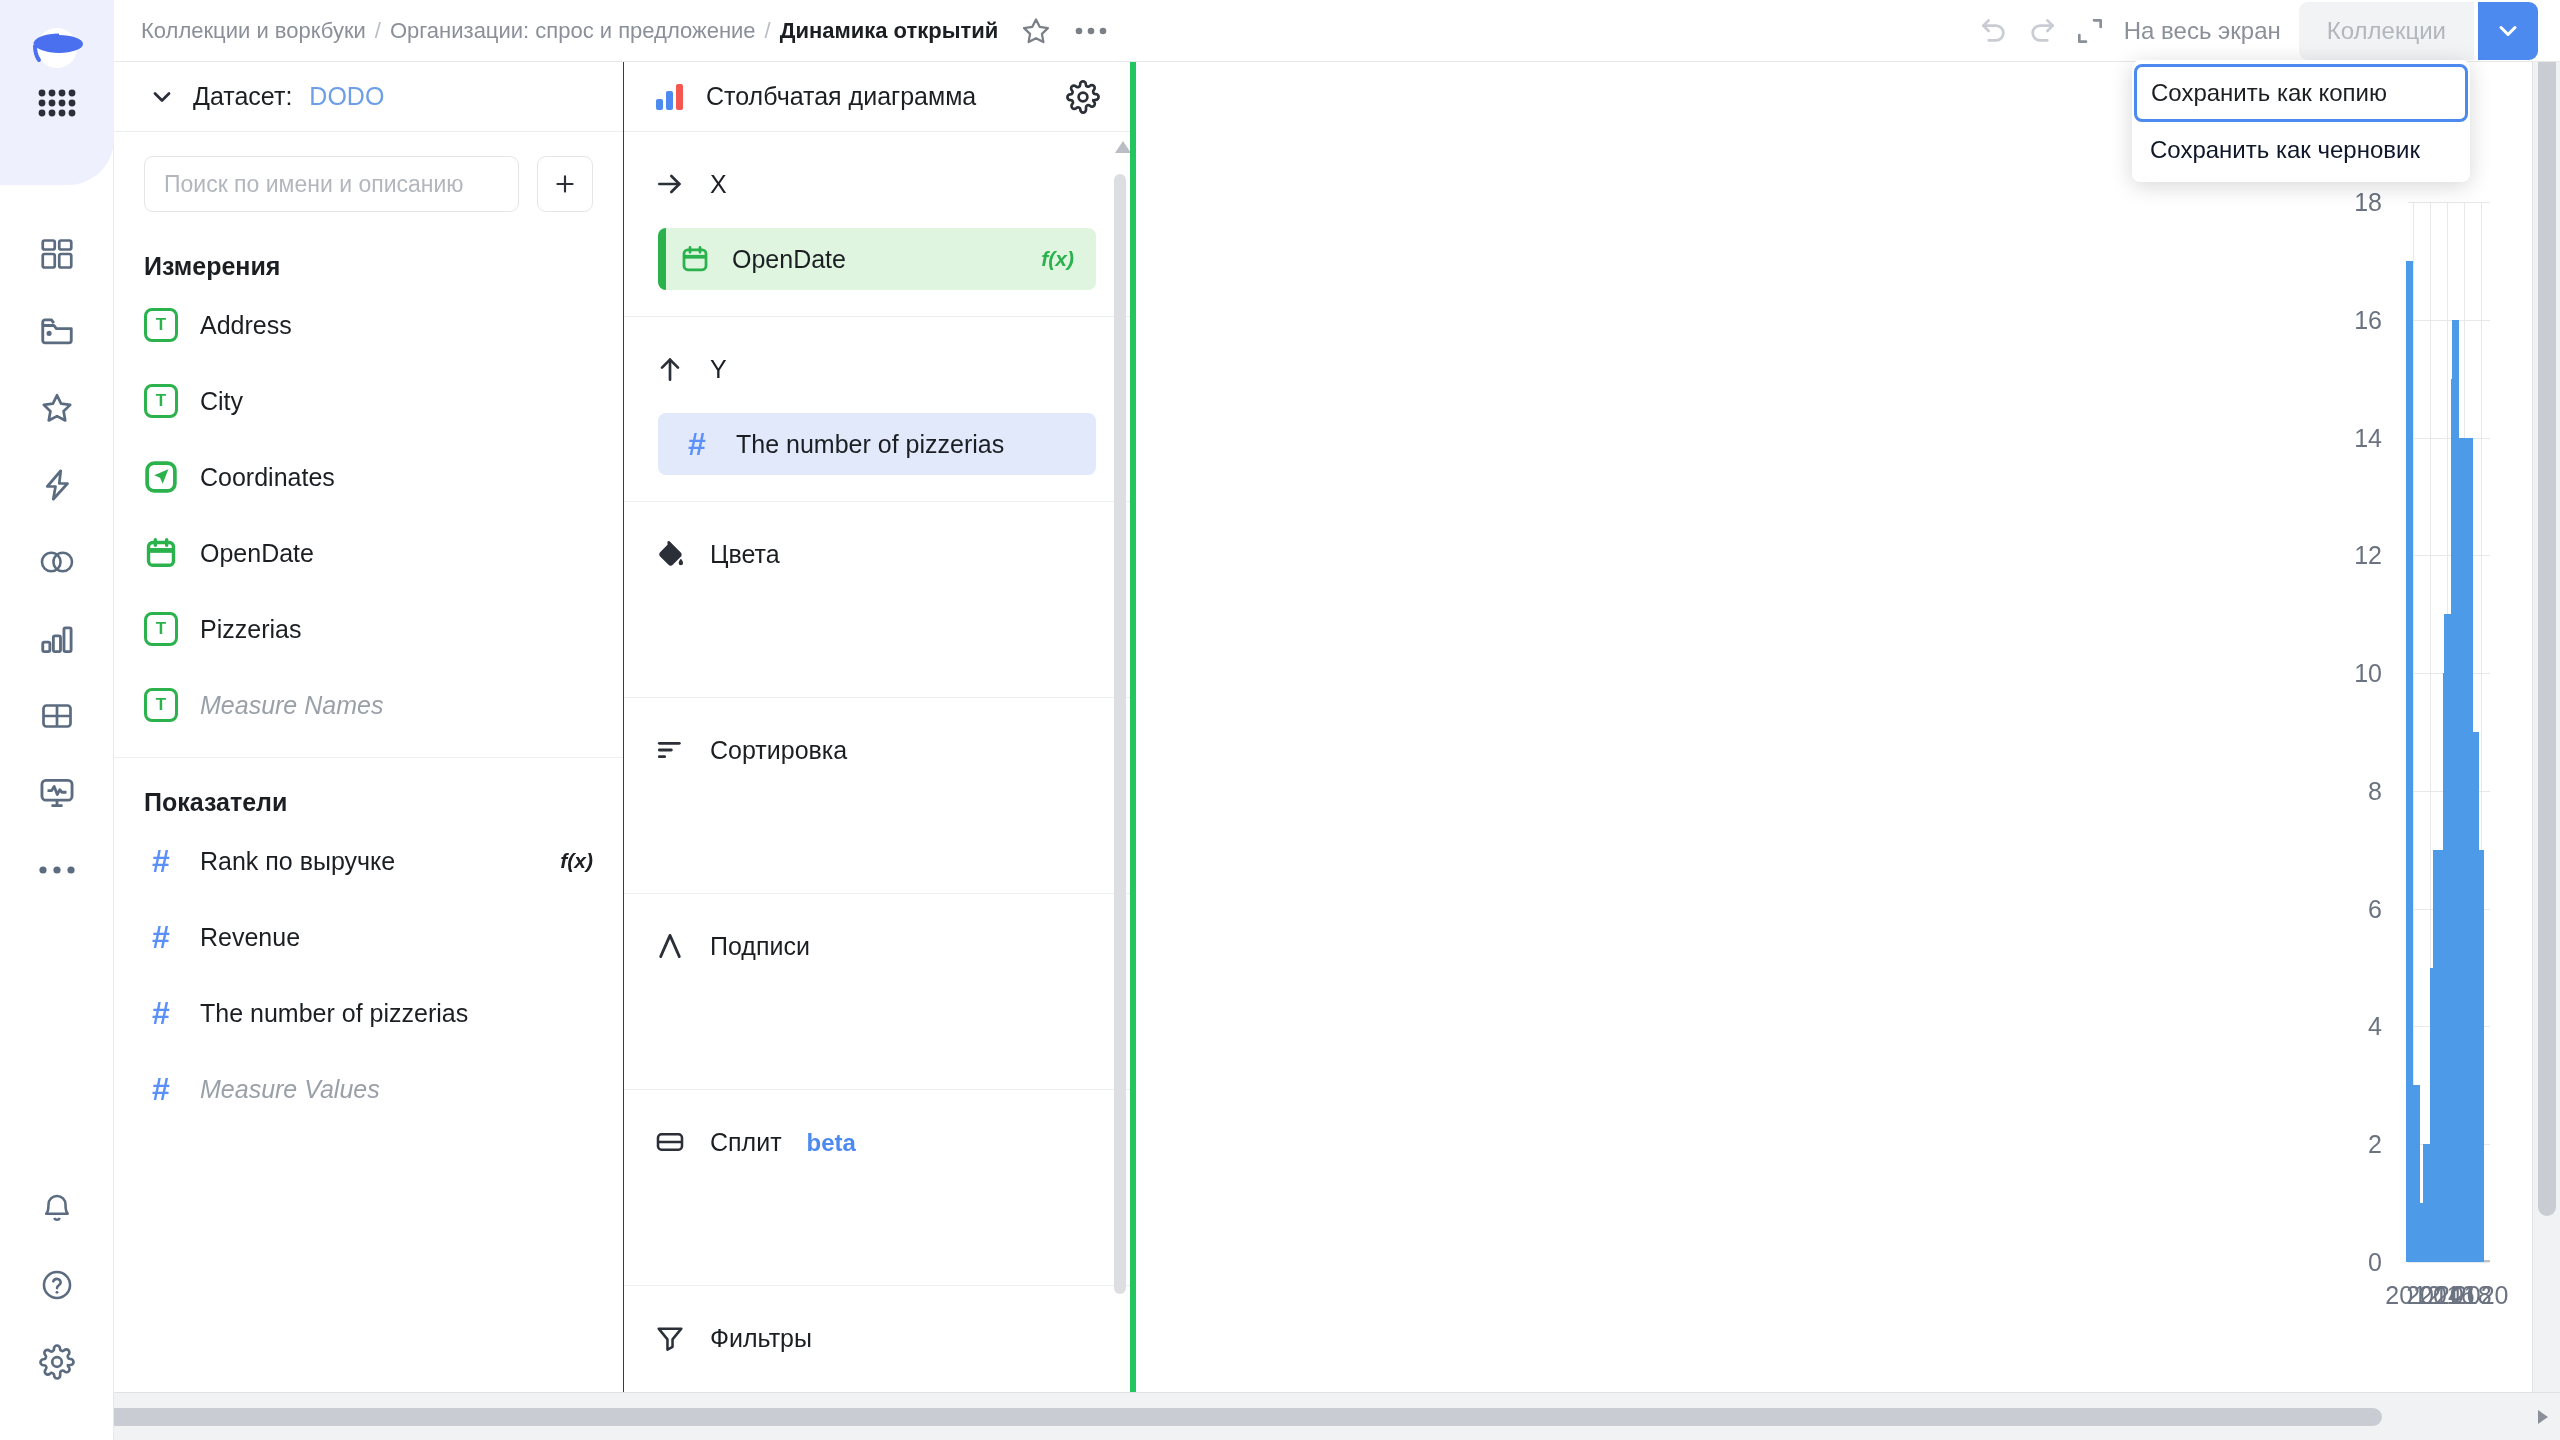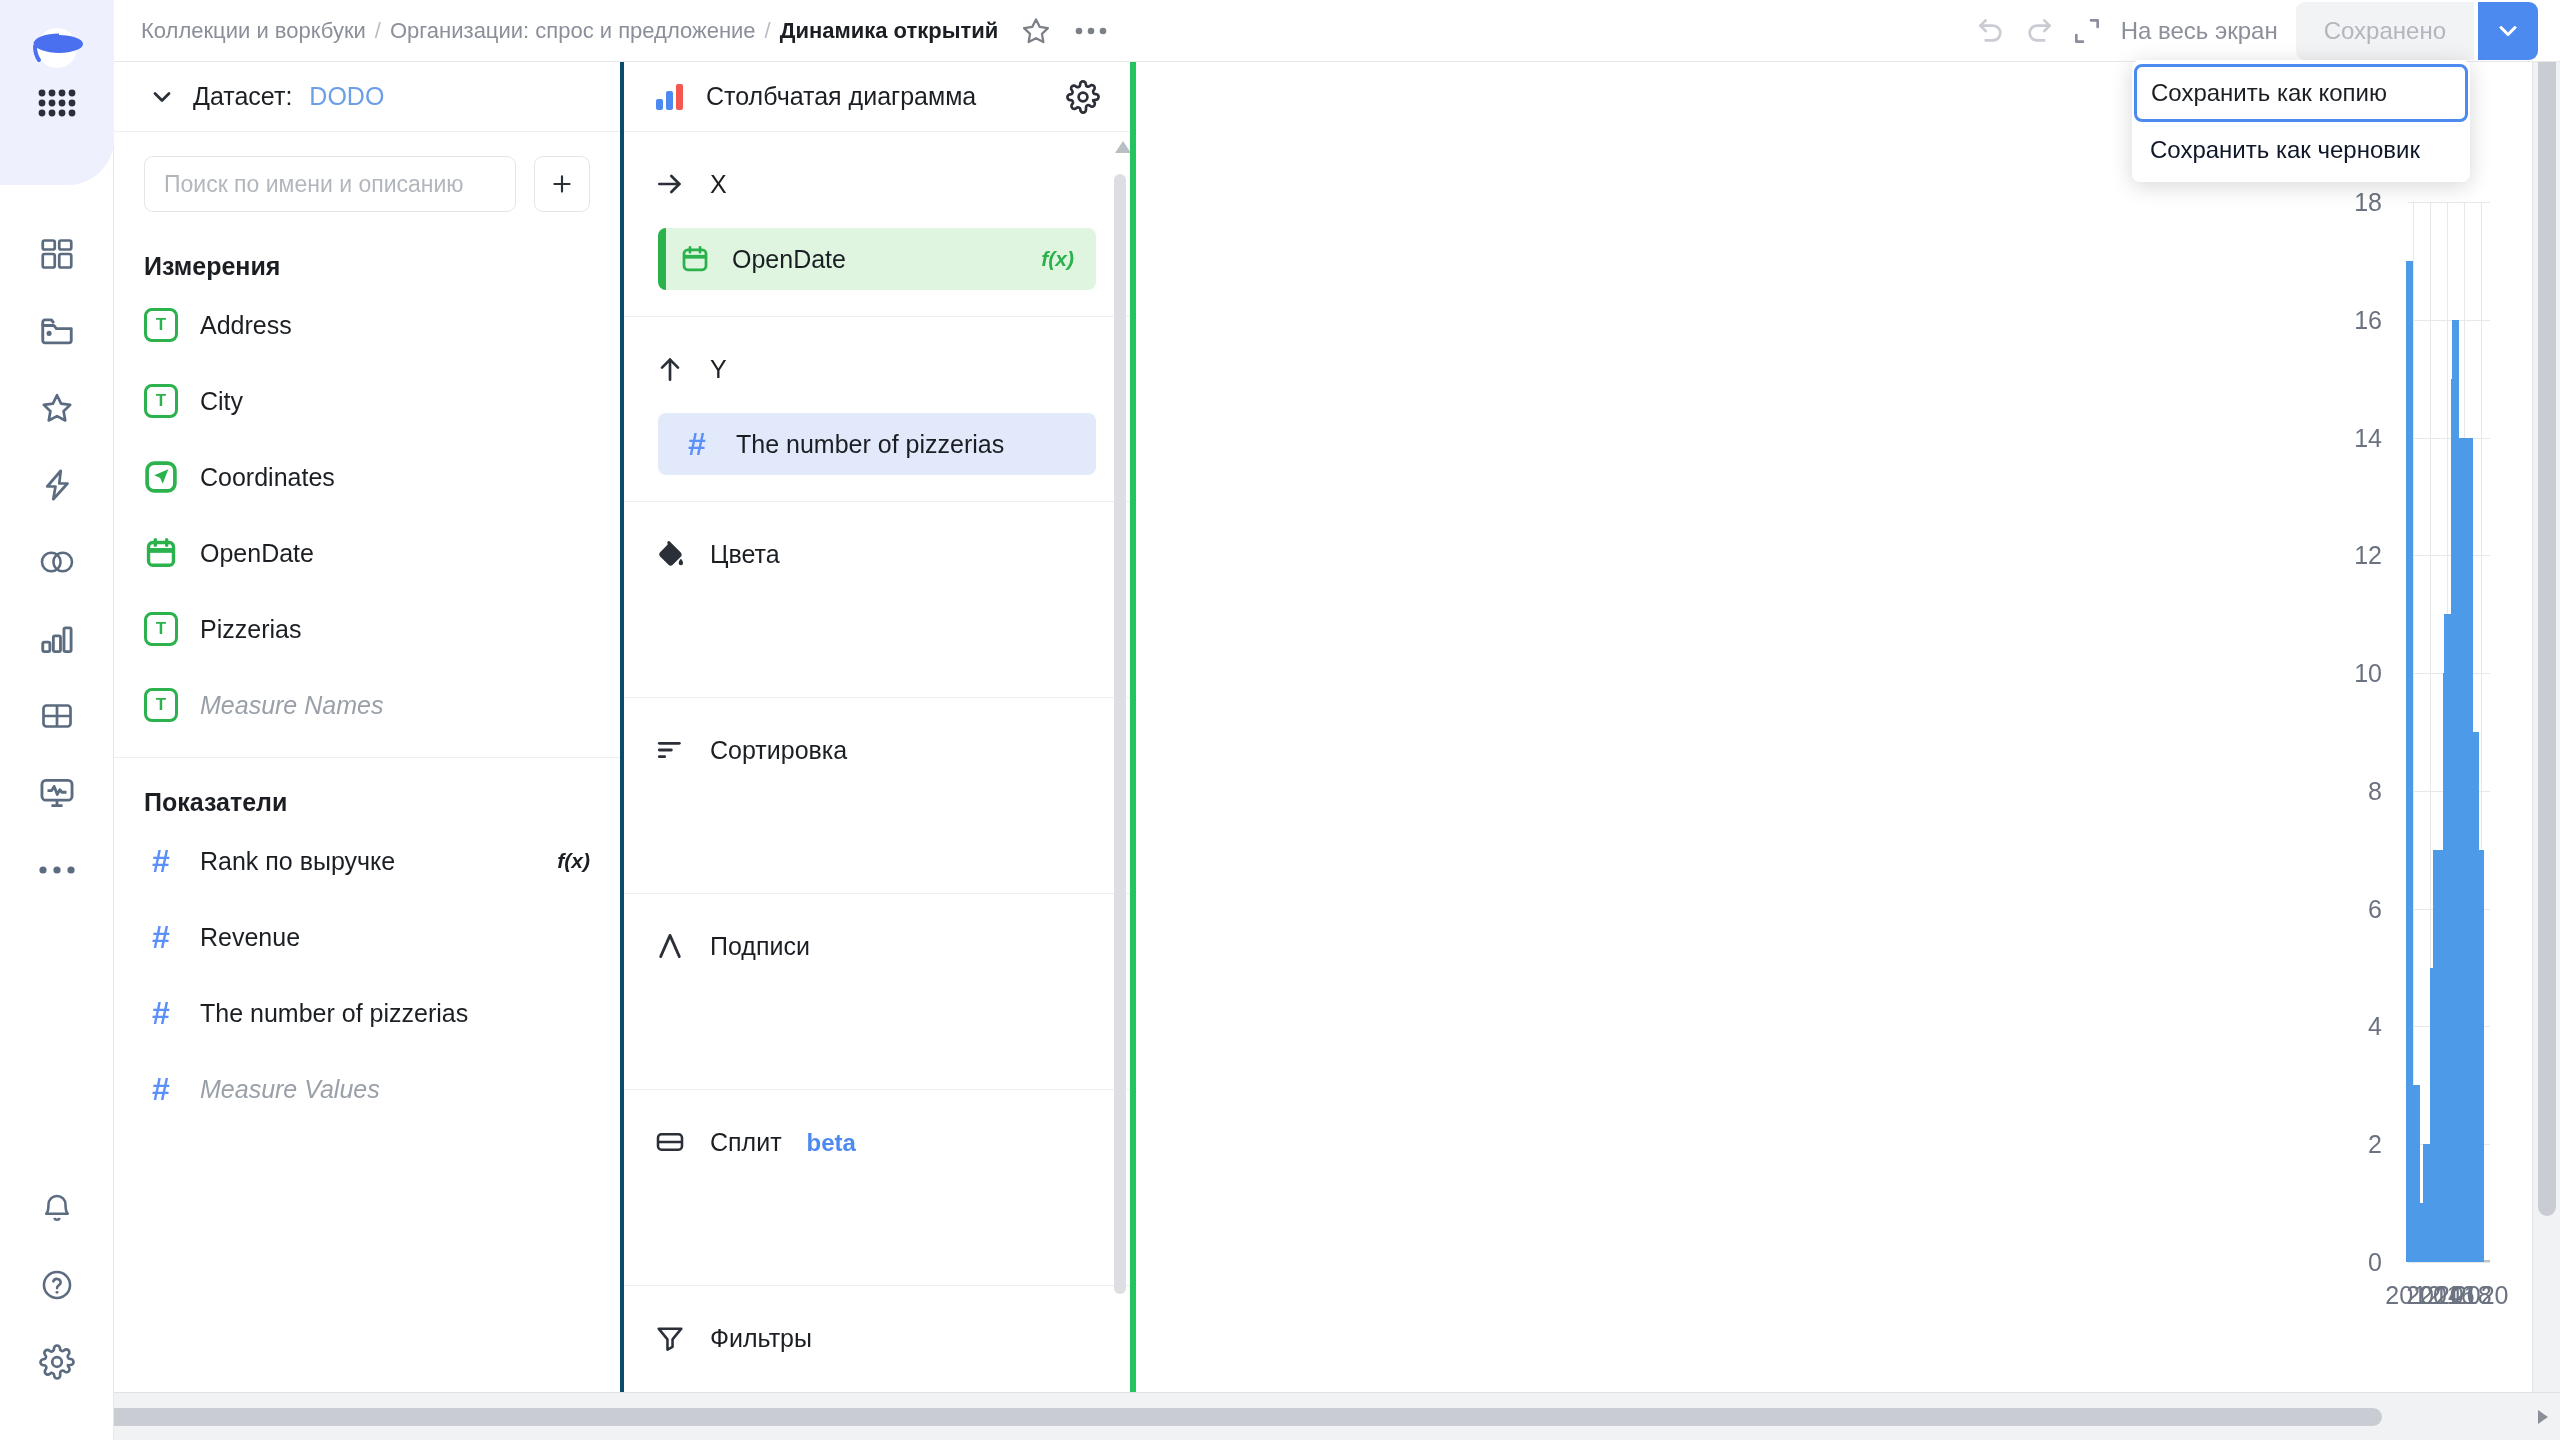--- a/index.html
+++ b/index.html
@@ -61,21 +61,21 @@
   .rail-logo { margin-top:20px; }
   .rail-grid-dots { margin-top:12px; }
   .rail-items { position:absolute; top:215px; left:0; width:114px; display:flex; flex-direction:column; align-items:center; gap:0; }
   .rail-item { width:114px; height:77px; display:flex; align-items:center; justify-content:center; cursor:pointer; }
   .rail-bottom { position:absolute; bottom:40px; left:0; width:114px; display:flex; flex-direction:column; align-items:center; }
   svg { display:block; }
 
   
   .ds-panel {
     position:absolute; left:114px; top:62px; width:510px; bottom:48px;
-    background:#fff; border-right:4px solid #0c4a6e; display:flex; flex-direction:column;
+    background:#fff; border-right:1px solid #0c4a6e; display:flex; flex-direction:column;
   }
   .ds-header {
     height:70px; display:flex; align-items:center; gap:17px; padding:0 34px;
     border-bottom:1px solid #eceef1; flex:none;
   }
   .ds-label { font-size:25px; color:#1b1f23; }
   .ds-name { font-size:25px; color:#6d9ee8; cursor:pointer; }
   .ds-search-row { display:flex; align-items:center; gap:18px; padding:24px 30px 10px 30px; flex:none; }
   .ds-search {
     flex:1; height:56px; border:1px solid #e3e5e9; border-radius:9px;
@@ -354,21 +354,21 @@
       </div>
       <div class="icon-btn">
         <span>
           <svg width="32" height="32" viewBox="0 0 24 24" fill="none" stroke="#8a8f99" stroke-width="2" stroke-linecap="round" stroke-linejoin="round">
             <path d="M15 4h5v5"></path>
               <path d="M9 20H4v-5"></path>
           </svg>
         </span>
       </div>
       <div class="fullscreen-label">На весь экран</div>
-      <div class="saved-btn">Сохранено</div>
+      <div class="saved-btn">Коллекции</div>
       <div class="save-caret">
         <span>
           <svg width="28" height="28" viewBox="0 0 24 24" fill="none" stroke="#ffffff" stroke-width="2.6" stroke-linecap="round" stroke-linejoin="round">
             <path d="M6 9l6 6 6-6"></path>
           </svg>
         </span>
       </div>
     </div>
   </div>
 

